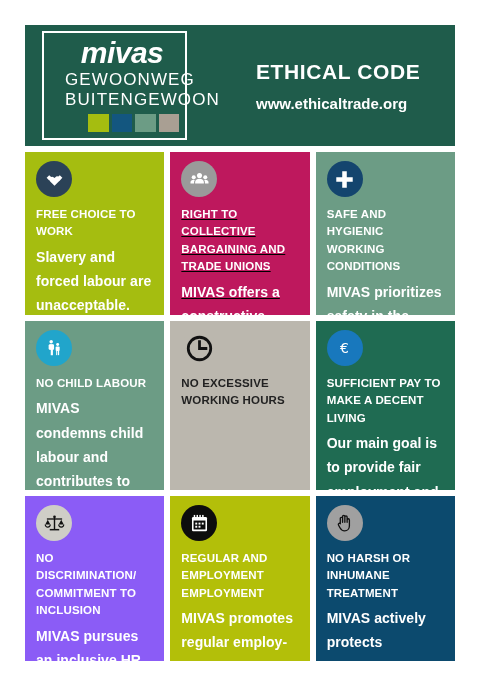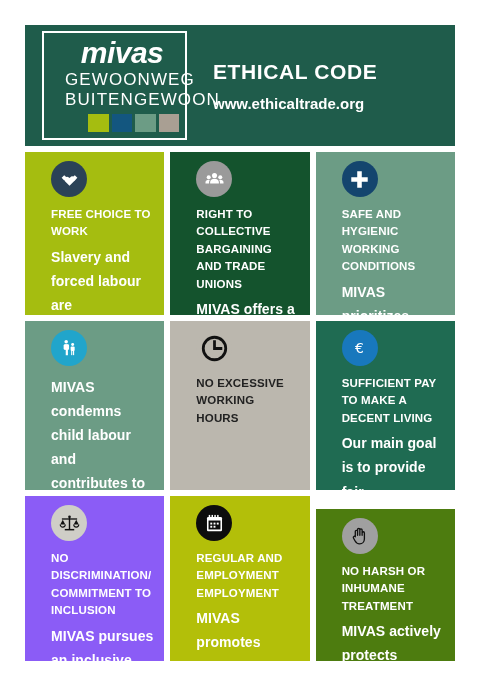--- a/index.html
+++ b/index.html
@@ -65,20 +65,21 @@
     margin-top: 5px;
   }
   .swatch {
     flex: 1 1 0;
     height: 18px;
   }
   .header-text {
     flex: 1;
     text-align: left;
     padding-left: 26px;
+    margin-left: 43px;
   }
   .header-title {
     color: #ffffff;
     font-size: 21px;
     font-weight: bold;
     letter-spacing: 0.6px;
     margin-bottom: 11px;
   }
   .header-url {
     color: #ffffff;
@@ -89,21 +90,21 @@
   
   .grid {
     display: grid;
     grid-template-columns: repeat(3, 1fr);
     grid-template-rows: 163px 169px 165px;
     gap: 6px;
     margin-top: 6px;
   }
   .card {
     position: relative;
-    padding: 9px 11px 8px 26px;
+    padding: 9px 11px 8px 11px;
     box-sizing: border-box;
     overflow: hidden;
   }
   .card-icon {
     width: 36px;
     height: 36px;
     border-radius: 50%;
     display: flex;
     align-items: center;
     justify-content: center;
@@ -158,21 +159,21 @@
         <div class="card-icon" style="background: rgb(43, 66, 87);">
           <svg xmlns="http://www.w3.org/2000/svg" viewBox="0 0 24 24" width="21" height="21">
             <path fill="#ffffff" d="M3 10l3-3 3 3-3 3z"></path>
             <path fill="#ffffff" d="M21 10l-3-3-3 3 3 3z"></path>
             <path fill="#ffffff" d="M12 19.2l-5.2-5.1a3.2 3.2 0 0 1 4.5-4.5l.7.7.7-.7a3.2 3.2 0 1 1 4.5 4.5z"></path>
           </svg>
         </div>
         <div class="card-title">FREE CHOICE TO WORK</div>
         <div class="card-body">Slavery and forced labour are unacceptable. MIVAS offers work to measure for people working of their own volition.</div>
       </div>
-      <div class="card" style="background: #14532d;">
+      <div class="card" style="background: #be185d; text-decoration: underline;">
         <div class="card-icon" style="background: rgb(154, 154, 154);">
           <svg xmlns="http://www.w3.org/2000/svg" viewBox="0 0 24 24" width="21" height="21">
             <circle cx="12" cy="7.4" r="2.9" fill="#ffffff"></circle>
             <circle cx="5.4" cy="9.4" r="2.3" fill="#ffffff"></circle>
             <circle cx="18.6" cy="9.4" r="2.3" fill="#ffffff"></circle>
             <path fill="#ffffff" d="M12 11.2c-3 0-5 1.7-5 3.9v1.6h10v-1.6c0-2.2-2-3.9-5-3.9z"></path>
             <path fill="#ffffff" d="M5.4 12.4c-2.2 0-3.7 1.2-3.7 2.8v1.5h4.1v-1.6c0-1 .3-1.9.9-2.6a5 5 0 0 0-1.3-.1z"></path>
             <path fill="#ffffff" d="M18.6 12.4c-.5 0-.9 0-1.3.1.6.7.9 1.6.9 2.6v1.6h4.1v-1.5c0-1.6-1.5-2.8-3.7-2.8z"></path>
           </svg>
         </div>
@@ -193,20 +194,21 @@
           <svg xmlns="http://www.w3.org/2000/svg" viewBox="0 0 24 24" width="21" height="21">
             <circle cx="8.2" cy="4.4" r="2" fill="#ffffff"></circle>
             <path fill="#ffffff" d="M6.4 7h3.6c.9 0 1.5.7 1.5 1.6v4.6h-1.3v6.6H7.7v-6.6H6.4V8.6C6.4 7.7 5.9 7 6.4 7z"></path>
             <rect x="5.3" y="7.3" width="5.8" height="6.2" rx="1.4" fill="#ffffff"></rect>
             <circle cx="15.6" cy="7.4" r="1.7" fill="#ffffff"></circle>
             <rect x="13.3" y="9.6" width="4.6" height="5.2" rx="1.2" fill="#ffffff"></rect>
             <rect x="13.9" y="14.2" width="1.3" height="5.4" fill="#ffffff"></rect>
             <rect x="16" y="14.2" width="1.3" height="5.4" fill="#ffffff"></rect>
           </svg>
         </div>
+        <div class="card-title">NO CHILD LABOUR</div>
         <div class="card-body">MIVAS condemns child labour and contributes to strengthening the opportunities of vulnerable young people.</div>
       </div>
       <div class="card" style="background: rgb(187, 183, 174);">
         <div class="card-icon" style="background: rgb(187, 183, 174);">
           <svg xmlns="http://www.w3.org/2000/svg" viewBox="0 0 24 24" width="29" height="29">
             <circle cx="12" cy="12" r="9.3" fill="none" stroke="#111111" stroke-width="2.3"></circle>
             <path d="M12 6.3V12h5.3" fill="none" stroke="#111111" stroke-width="2.3" stroke-linecap="square"></path>
           </svg>
         </div>
         <div class="card-title title-dark">NO EXCESSIVE WORKING HOURS</div>
@@ -246,21 +248,21 @@
             <rect x="7.2" y="11" width="2.2" height="2.2" fill="#ffffff"></rect>
             <rect x="10.9" y="11" width="2.2" height="2.2" fill="#ffffff"></rect>
             <rect x="14.6" y="11" width="2.2" height="2.2" fill="#ffffff"></rect>
             <rect x="7.2" y="14.6" width="2.2" height="2.2" fill="#ffffff"></rect>
             <rect x="10.9" y="14.6" width="2.2" height="2.2" fill="#ffffff"></rect>
           </svg>
         </div>
         <div class="card-title">REGULAR AND EMPLOYMENT EMPLOYMENT</div>
         <div class="card-body">MIVAS promotes regular employ-ment through a strategic plan for the future aimed at securing long-term, sustainable jobs.</div>
       </div>
-      <div class="card" style="background: #4d7c0f; margin-top: 13px;">
+      <div class="card" style="background: #0c4a6e;">
         <div class="card-icon" style="background: rgb(160, 160, 160);">
           <svg xmlns="http://www.w3.org/2000/svg" viewBox="0 0 24 24" width="21" height="21">
             <path fill="none" stroke="#111111" stroke-width="1.5" stroke-linejoin="round" d="M7.2 12.4V6.2a1.3 1.3 0 1 1 2.6 0v4.4V4.1a1.3 1.3 0 1 1 2.6 0v6.5V4.6a1.3 1.3 0 1 1 2.6 0v6V7.9a1.3 1.3 0 1 1 2.6 0v6.6c0 3.4-2.2 5.9-5.4 5.9-3 0-4.4-1.5-5.4-3.5l-1.7-3.2a1.3 1.3 0 0 1 2.1-1.5z"></path>
           </svg>
         </div>
         <div class="card-title">NO HARSH OR INHUMANE TREATMENT</div>
         <div class="card-body">MIVAS actively protects employees from psychosocial risks in the workplace.</div>
       </div>
     </div>
 

